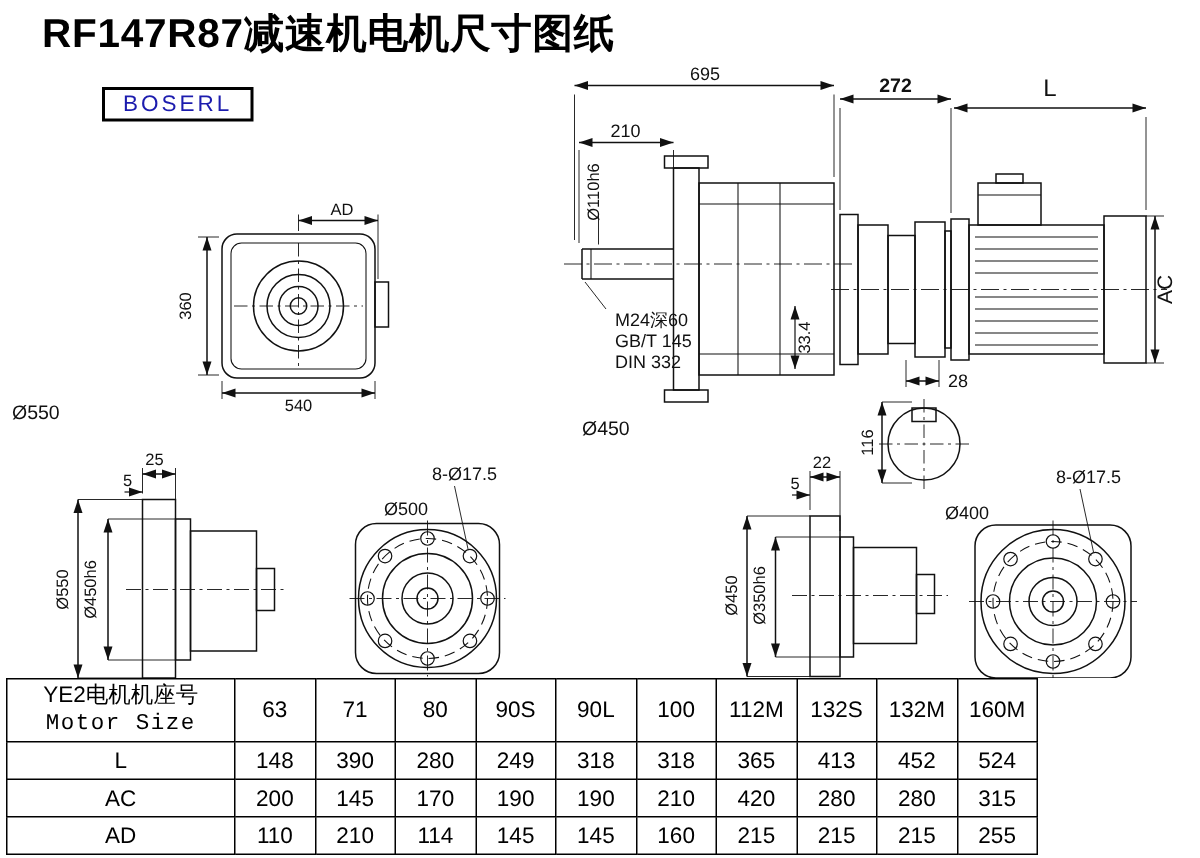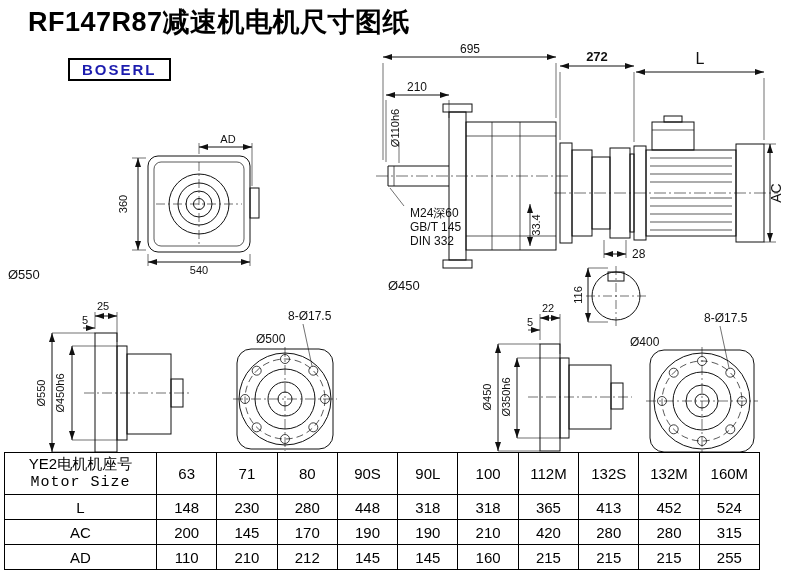--- a/index.html
+++ b/index.html
@@ -1,23 +1,23 @@
 <!DOCTYPE html>
 <html><head>
 <meta charset="utf-8">
 <style>
   * { margin:0; padding:0; box-sizing:border-box; }
   html,body { background:#ffffff; }
   body { font-family:"Liberation Sans", sans-serif; color:#000; }
   .page { position:relative; width:800px; height:572px; background:#fff; overflow:hidden; }
   .title { position:absolute; top:4px; left:8px; font-size:27px; font-weight:bold; letter-spacing:0.5px;margin-left:20px; }
   .brand { position:absolute; top:58px; left:68px; border:2px solid #000; color:#1c1cae;
-           font-size:15px; font-weight:bold; padding:1px 12px; letter-spacing:2px; }
+           font-size:15px; font-weight:normal; padding:1px 12px; letter-spacing:2px; }
   svg.drawing { position:absolute; top:0; left:0; }
-  table.spec { position:absolute; top:452px; left:4px; width:756px; border-collapse:collapse; table-layout:fixed; }
+  table.spec { position:absolute; top:452px; left:4px; width:688px; border-collapse:collapse; table-layout:fixed; }
   .spec th, .spec td { border:1px solid #000; text-align:center; vertical-align:middle;
                        font-weight:normal; font-size:15px; padding:0; background:#fff; }
   .spec .corner { width:152px; line-height:1.25; }
   .spec tr.head { height:42px; }
   .spec tr.datarow { height:25px; }
   .spec .corner .en { letter-spacing:1px;font-family:Liberation Mono, monospace; }
 </style>
 </head>
 <body>
 
@@ -236,23 +236,23 @@
       <th>90L</th>
       <th>100</th>
       <th>112M</th>
       <th>132S</th>
       <th>132M</th>
       <th>160M</th>
     </tr>
     <tr class="datarow">
       <td>L</td>
       <td>148</td>
-      <td>230</td>
+      <td>390</td>
       <td>280</td>
-      <td>448</td>
+      <td>249</td>
       <td>318</td>
       <td>318</td>
       <td>365</td>
       <td>413</td>
       <td>452</td>
       <td>524</td>
     </tr>
     <tr class="datarow">
       <td>AC</td>
       <td>200</td>
@@ -263,21 +263,21 @@
       <td>210</td>
       <td>420</td>
       <td>280</td>
       <td>280</td>
       <td>315</td>
     </tr>
     <tr class="datarow">
       <td>AD</td>
       <td>110</td>
       <td>210</td>
-      <td>212</td>
+      <td>114</td>
       <td>145</td>
       <td>145</td>
       <td>160</td>
       <td>215</td>
       <td>215</td>
       <td>215</td>
       <td>255</td>
     </tr>
   </tbody>
     </table>

